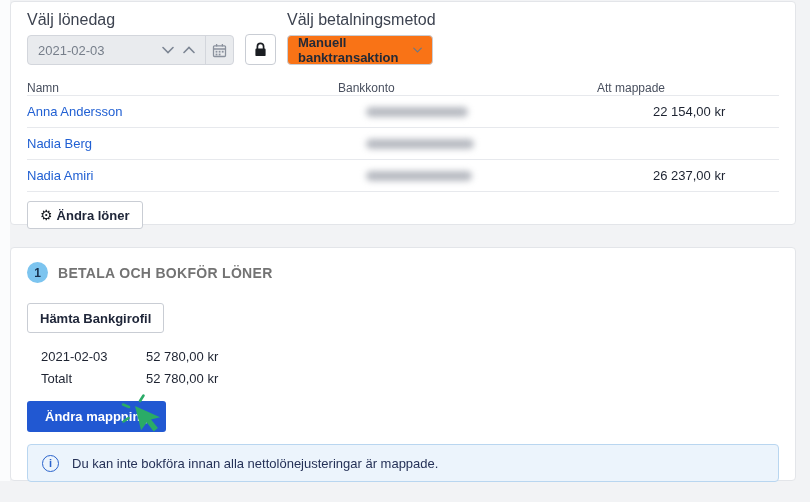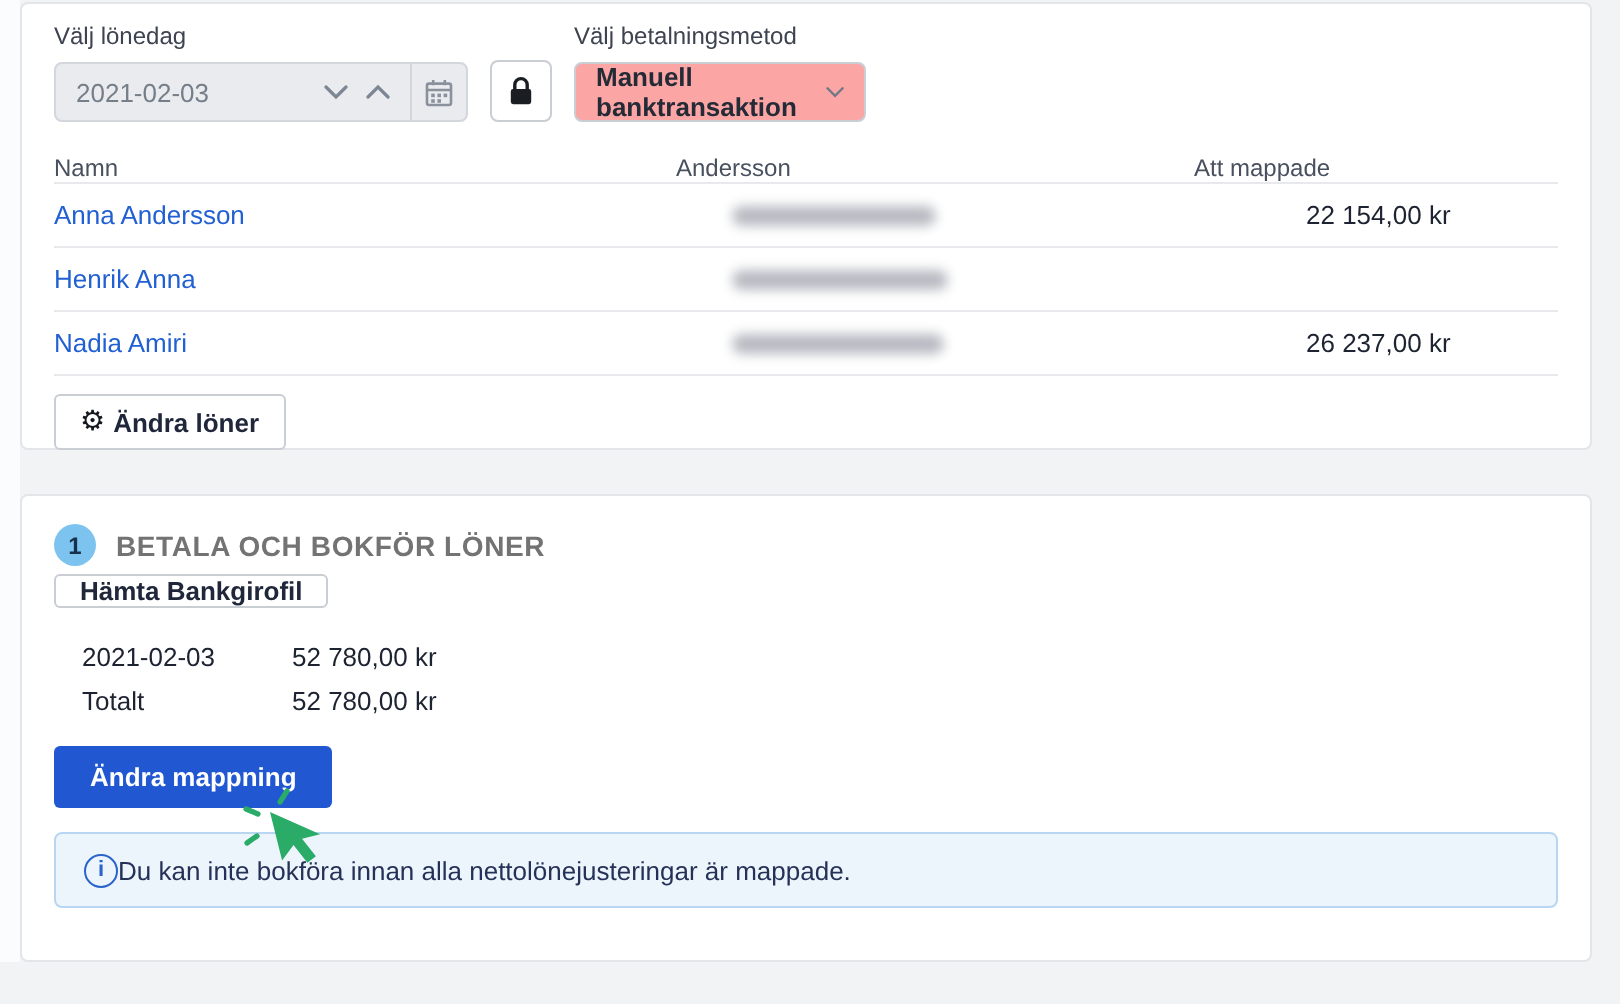--- a/index.html
+++ b/index.html
@@ -6,57 +6,57 @@
   body{background:#eef0f2;font-family:"Liberation Sans",sans-serif;}
   .stage{position:relative;width:810px;height:502px;background:#f2f3f5;overflow:hidden;}
   .left-strip{position:absolute;left:0;top:0;width:10px;height:481px;background:#fbfcfd;}
 
   .card{position:absolute;left:10px;width:786px;background:#fff;border:1px solid #e3e5e9;border-radius:4px;box-sizing:border-box;}
   .card1{top:1px;height:224px;padding:9px 16px 0;}
   .card2{top:247px;height:234px;padding:14px 16px 0;}
 
   
   .controls{display:flex;align-items:flex-end;gap:11px;}
-  .ctrl-label{font-size:12px;color:#3d4350;margin-bottom:6px;}
+  .ctrl-label{font-size:16px;color:#3d4350;margin-bottom:6px;}
   .date-group{display:flex;width:207px;height:30px;border:1px solid #d3d6dc;border-radius:4px;background:#e9ebee;box-sizing:border-box;overflow:hidden;}
   .date-main{flex:1;display:flex;align-items:center;gap:9px;padding:0 10px;font-size:13px;color:#767e8a;}
   .date-text{flex:1;}
   .spin{display:flex;align-items:center;cursor:pointer;}
   .date-cal{width:27px;border-left:1px solid #d3d6dc;display:flex;align-items:center;justify-content:center;cursor:pointer;}
   .lock-btn{width:31px;height:31px;background:#fff;border:1px solid #c9cdd4;border-radius:4px;display:flex;align-items:center;justify-content:center;cursor:pointer;padding:0;}
-  .method-select{width:146px;height:30px;border:1px solid #c9cdd4;border-radius:4px;background:#fca5a5;display:flex;align-items:center;justify-content:space-between;padding:0 10px;font-size:13px;font-weight:600;color:#242a36;box-sizing:border-box;cursor:pointer;}
+  .method-select{width:146px;height:30px;border:1px solid #c9cdd4;border-radius:4px;background:#f97316;display:flex;align-items:center;justify-content:space-between;padding:0 10px;font-size:13px;font-weight:600;color:#242a36;box-sizing:border-box;cursor:pointer;}
 
   
   .sal-table{margin-top:4px;}
   .t-head{display:flex;align-items:flex-end;height:26px;font-size:12px;color:#49505f;border-bottom:1px solid #e7e9ed;}
   .t-row{display:flex;align-items:center;height:31px;border-bottom:1px solid #e7e9ed;font-size:13px;color:#1d2331;gap:28px;}
   .col-name{width:311px;}
   .col-bank{width:259px;display:flex;align-items:center;}
   .col-amount{flex:1;}
   .emp-link{color:#2160d3;text-decoration:none;cursor:pointer;}
   .bank-blur{width:102px;height:10px;background:#b7bac1;border-radius:5px;filter:blur(3px);}
 
   .btn-secondary{display:inline-flex;align-items:center;background:#fff;border:1px solid #c9cdd4;border-radius:3px;height:28px;padding:0 12px;font-size:13px;font-weight:600;color:#20273a;cursor:pointer;font-family:inherit;}
   .edit-salaries{margin-top:9px;}
   .gear{font-family:"DejaVu Sans",sans-serif;font-size:14px;margin-right:4px;line-height:1;color:#14181f;}
 
   
   .step-head{display:flex;align-items:center;gap:10px;}
   .step-badge{width:21px;height:21px;border-radius:50%;background:#7cc4ef;color:#16304e;font-size:12px;font-weight:700;display:flex;align-items:center;justify-content:center;}
   .step-title{font-size:14px;font-weight:600;color:#737373;letter-spacing:.3px;}
-  .bankgiro-btn{margin-top:4px;height:17px;}
+  .bankgiro-btn{margin-top:20px;height:30px;}
   .summary{margin-top:12px;}
   .sum-row{display:flex;align-items:center;height:22px;padding-left:14px;font-size:13px;color:#1d2331;}
   .sum-label{width:105px;}
   .sum-row.bold .sum-label,.sum-row.bold .sum-amount{font-weight:400;}
   .btn-primary{margin-top:12px;display:inline-flex;align-items:center;height:31px;padding:0 18px;background:#2158d2;border:none;border-radius:3px;color:#fff;font-size:13px;font-weight:700;cursor:pointer;font-family:inherit;}
 
   .info-alert{margin-top:12px;display:flex;align-items:center;height:38px;background:#ecf4fc;border:1px solid #b9d6f0;border-radius:4px;padding:0 14px;box-sizing:border-box;}
   .info-icon{width:17px;height:17px;border:1.5px solid #2a63cc;border-radius:50%;display:flex;align-items:center;justify-content:center;font-size:11px;font-weight:600;color:#2a63cc;flex:none;box-sizing:border-box;}
-  .alert-text{font-size:13px;color:#253157;}
+  .alert-text{margin-left:13px;font-size:13px;color:#253157;}
 
   .cursor-svg{position:absolute;left:120px;top:393px;z-index:10;pointer-events:none;}
 </style>
 </head>
 <body>
 
 <div class="stage">
   <div class="left-strip"></div>
 
   <div class="card card1">
@@ -105,32 +105,32 @@
           <svg width="12" height="8" viewBox="0 0 12 8">
               <path d="M1 1.5 L6 6.5 L11 1.5" fill="none" stroke="#6f7884" stroke-width="1.6" stroke-linecap="round"></path>
             </svg>
         </div>
       </div>
     </div>
 
     <div class="sal-table">
       <div class="t-head">
         <div class="col-name">Namn</div>
-        <div class="col-bank">Andersson</div>
+        <div class="col-bank">Bankkonto</div>
         <div class="col-amount">Att mappade</div>
       </div>
       <div class="t-row">
         <div class="col-name"><a class="emp-link">Anna Andersson</a></div>
         <div class="col-bank">
             <span class="bank-blur"></span>
           </div>
         <div class="col-amount">22 154,00 kr</div>
       </div>
       <div class="t-row">
-        <div class="col-name"><a class="emp-link">Henrik Anna</a></div>
+        <div class="col-name"><a class="emp-link">Nadia Berg</a></div>
         <div class="col-bank">
             <span class="bank-blur" style="width:108px"></span>
           </div>
       </div>
       <div class="t-row">
         <div class="col-name"><a class="emp-link">Nadia Amiri</a></div>
         <div class="col-bank">
             <span class="bank-blur" style="width:106px"></span>
           </div>
         <div class="col-amount">26 237,00 kr</div>

